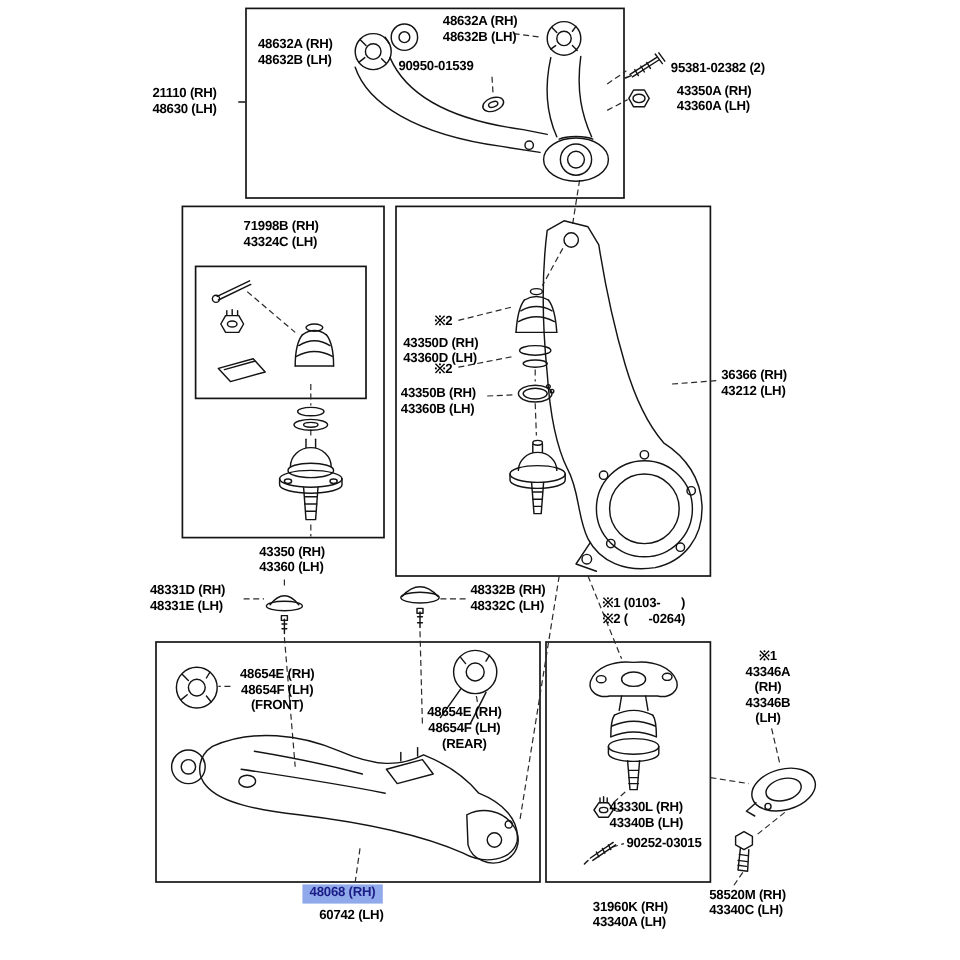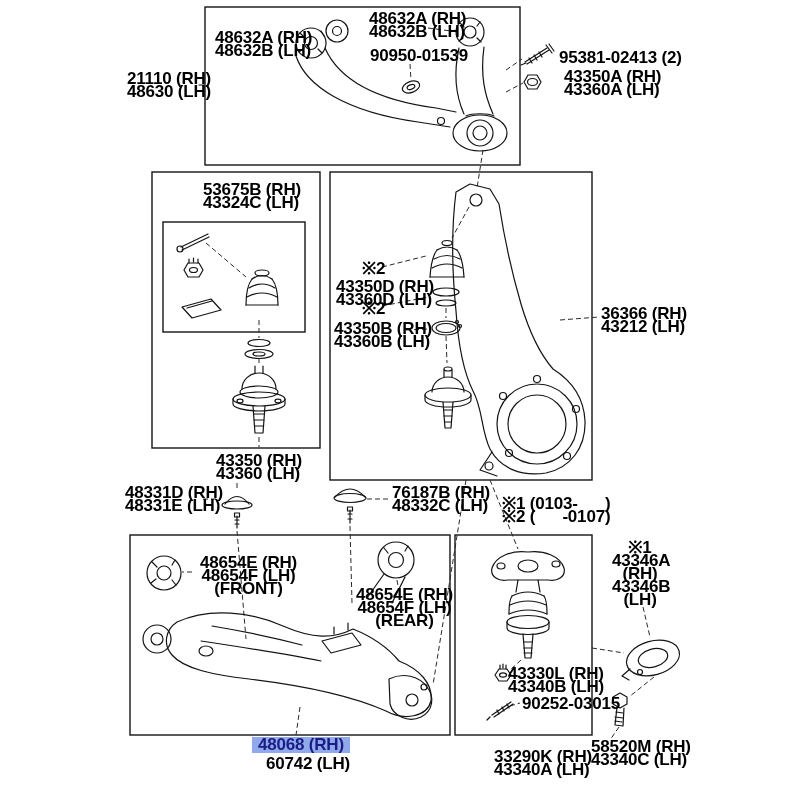--- a/index.html
+++ b/index.html
@@ -1,19 +1,19 @@
 <!DOCTYPE html>
 <html><head>
 <meta charset="utf-8">
 <style>
   html,body{margin:0;padding:0;background:#fff;}
   .stage{position:relative;width:800px;height:800px;background:#ffffff;
          font-family:"Liberation Sans",sans-serif;overflow:hidden;}
   .art{position:absolute;left:0;top:0;}
-  .label{position:absolute;font-weight:bold;font-size:17px;line-height:13px;
+  .label{position:absolute;font-weight:bold;font-size:11px;line-height:13px;
          color:#000;white-space:pre-wrap;letter-spacing:-0.2px;}
   .tc{text-align:center;}
   .hl{background:#8fa9ea;color:#1c1c86;padding:1px 6px 2px;}
   .ref{font-size:13px;letter-spacing:0.2px;}
   .ln{stroke:#141414;stroke-width:1.2;fill:none;stroke-linecap:round;stroke-linejoin:round;}
   .bx{stroke:#141414;stroke-width:1.4;fill:none;}
   .d{stroke:#2a2a2a;stroke-width:1;fill:none;stroke-dasharray:5 3;}
 </style>
 </head>
 <body>
@@ -300,56 +300,56 @@
       <line class="ln" x1="616" y1="712" x2="623" y2="713"></line>
       <line class="ln" x1="615" y1="717" x2="623" y2="718"></line>
       <line class="ln" x1="615" y1="721" x2="622" y2="722"></line>
     </g>
   </svg>
 
   <div class="label" style="left:215px;top:31px">48632A (RH)
 48632B (LH)</div>
   <div class="label" style="left:369px;top:12px">48632A (RH)
 48632B (LH)</div>
-  <div class="label" style="left:370px;top:49px">90950-01539</div>
-  <div class="label" style="left:559px;top:51px">95381-02413 (2)</div>
+  <div class="label" style="left:332px;top:49px">90950-01539</div>
+  <div class="label" style="left:559px;top:51px">95381-02382 (2)</div>
   <div class="label" style="left:564px;top:70px">43350A (RH)
 43360A (LH)</div>
   <div class="label" style="left:127px;top:72px">21110 (RH)
 48630 (LH)</div>
-  <div class="label" style="left:203px;top:183px">53675B (RH)
+  <div class="label" style="left:203px;top:183px">71998B (RH)
 43324C (LH)</div>
   <div class="label" style="left:362px;top:262px">※2</div>
   <div class="label" style="left:336px;top:280px">43350D (RH)
 43360D (LH)</div>
   <div class="label" style="left:362px;top:302px">※2</div>
   <div class="label" style="left:334px;top:322px">43350B (RH)
 43360B (LH)</div>
   <div class="label" style="left:601px;top:307px">36366 (RH)
 43212 (LH)</div>
   <div class="label" style="left:216px;top:454px">43350 (RH)
 43360 (LH)</div>
   <div class="label" style="left:125px;top:486px">48331D (RH)
 48331E (LH)</div>
-  <div class="label" style="left:392px;top:486px">76187B (RH)
+  <div class="label" style="left:392px;top:486px">48332B (RH)
 48332C (LH)</div>
   <div class="label" style="left:502px;top:497px">※1 (0103-      )
-※2 (      -0107)</div>
+※2 (      -0264)</div>
   <div class="label tc" style="left:200px;top:556px">48654E (RH)
 48654F (LH)
 (FRONT)</div>
   <div class="label tc" style="left:356px;top:588px">48654E (RH)
 48654F (LH)
 (REAR)</div>
   <div class="label hl" style="left:252px;top:737px">48068 (RH)</div>
   <div class="label" style="left:266px;top:757px">60742 (LH)</div>
   <div class="label" style="left:508px;top:667px">43330L (RH)
 43340B (LH)</div>
   <div class="label" style="left:522px;top:697px">90252-03015</div>
-  <div class="label" style="left:494px;top:750px">33290K (RH)
+  <div class="label" style="left:494px;top:750px">31960K (RH)
 43340A (LH)</div>
   <div class="label tc" style="left:612px;top:541px;width:56px">※1
 43346A
 (RH)
 43346B
 (LH)</div>
   <div class="label" style="left:591px;top:740px">58520M (RH)
 43340C (LH)</div>
   <div class="label ref" style="left:597px;top:820px">480001-D</div>
 

